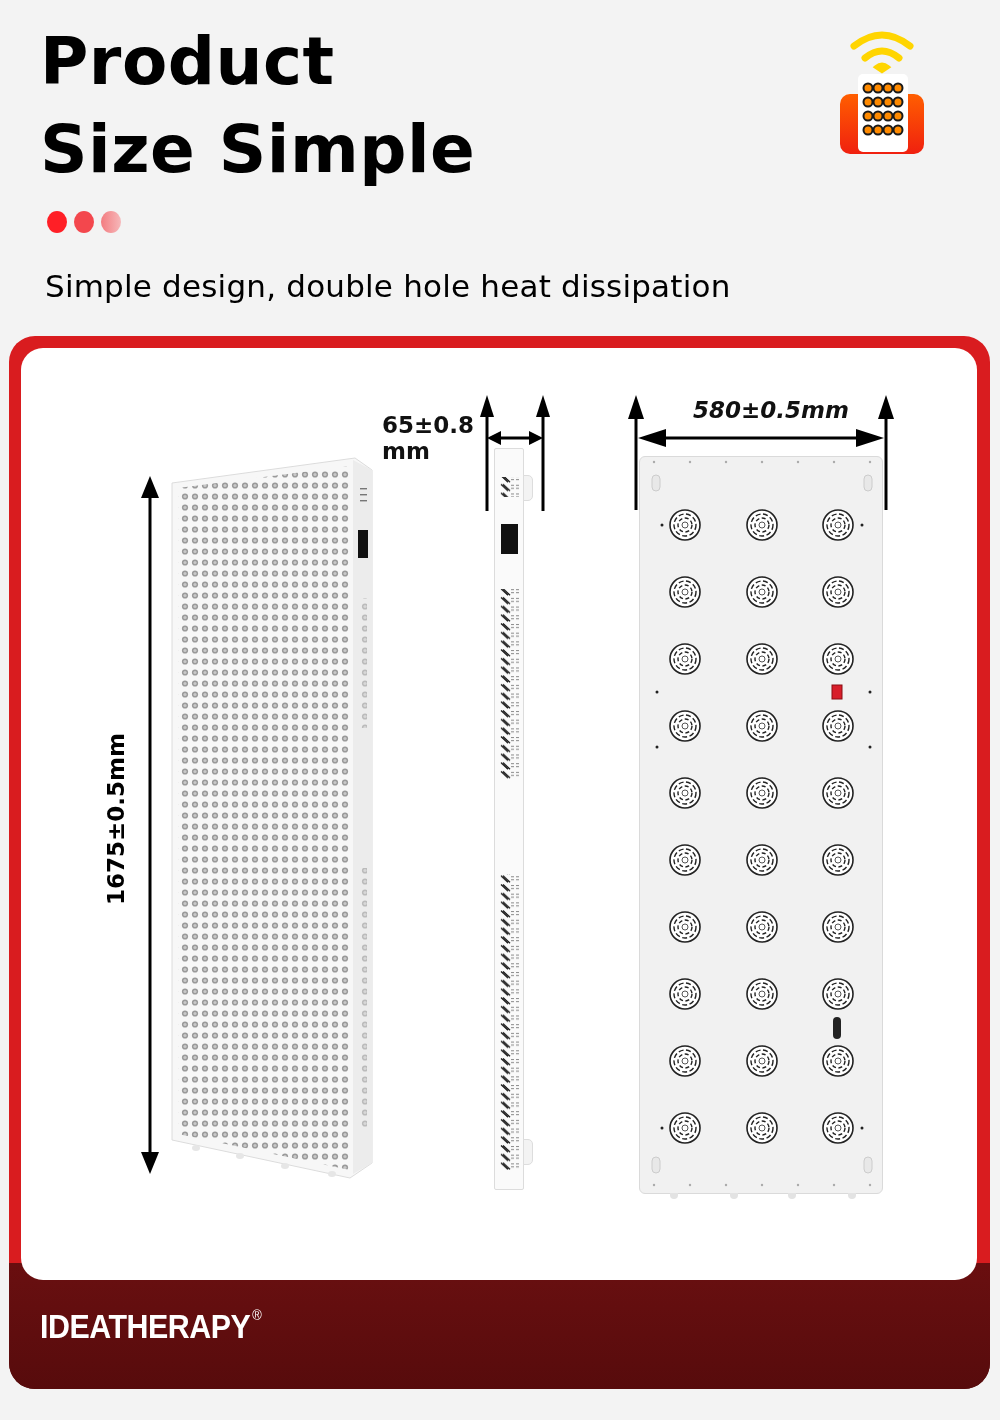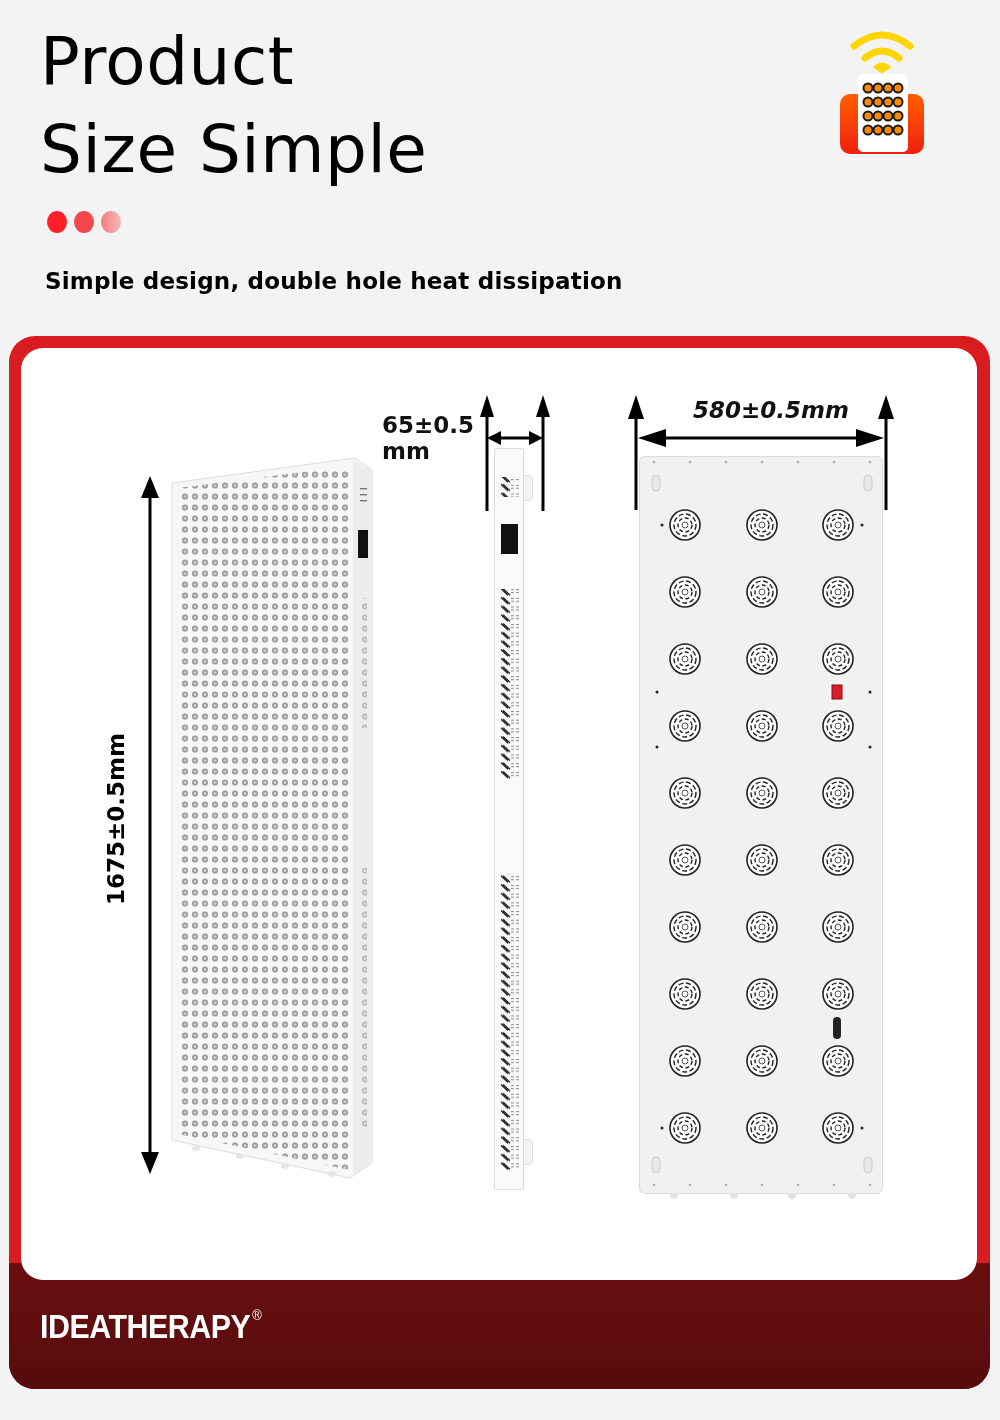--- a/index.html
+++ b/index.html
@@ -1,22 +1,22 @@
 <!DOCTYPE html>
 <html><head>
 <meta charset="utf-8">
 <style>
   * { box-sizing: border-box; margin: 0; padding: 0; }
   html, body { width: 1000px; height: 1420px; background: #f3f3f3; overflow: hidden; }
   body { position: relative; font-family: "DejaVu Sans", "Liberation Sans", sans-serif; color: #000; }
 
-  .title { position: absolute; left: 40px; top: 18px; font-weight: normal; font-size: 66px; line-height: 88px; letter-spacing: 0.5px; }
+  .title { position: absolute; left: 40px; top: 18px; font-weight: bold; font-size: 66px; line-height: 88px; letter-spacing: 0.5px; }
   .dots { position: absolute; left: 47px; top: 211px; display: flex; gap: 7px; }
   .dot { width: 20px; height: 22px; border-radius: 50%; }
-  .subtitle { position: absolute; left: 45px; top: 268px; font-size: 23px; font-weight: bold; letter-spacing: 0.2px; }
+  .subtitle { position: absolute; left: 45px; top: 268px; font-size: 31px; font-weight: normal; letter-spacing: 0.2px; }
 
   .logo-icon { position: absolute; left: 838px; top: 22px; width: 88px; height: 134px; }
 
   .frame { position: absolute; left: 9px; top: 336px; width: 981px; height: 1053px; border-radius: 26px;
            background: linear-gradient(180deg, #d91c1f 0%, #d91c1f 88%, #6a0e0f 88%, #560b0c 100%); }
   .frame-inner { position: absolute; left: 21px; top: 348px; width: 956px; height: 932px; background: #fff; border-radius: 22px; }
   .footer-bar { position: absolute; left: 9px; top: 1280px; width: 981px; height: 109px;
                 background: linear-gradient(180deg, #670f10 0%, #570b0c 100%); border-radius: 0 0 26px 26px; }
   .brand { position: absolute; left: 40px; top: 1308px; color: #fff; font-family: "Liberation Sans", sans-serif;
            font-weight: bold; font-size: 33px; letter-spacing: -0.5px; transform: scaleX(0.92); transform-origin: left; }
@@ -118,21 +118,21 @@
     <rect x="190" y="140" width="7" height="130" fill="url(#leds)" opacity="0.6"></rect>
     <rect x="190" y="410" width="7" height="260" fill="url(#leds)" opacity="0.6"></rect>
   </g>
   <ellipse cx="26" cy="690" rx="4" ry="3" fill="#e6e6e6"></ellipse>
   <ellipse cx="70" cy="698" rx="4" ry="3" fill="#e6e6e6"></ellipse>
   <ellipse cx="115" cy="708" rx="4" ry="3" fill="#e6e6e6"></ellipse>
   <ellipse cx="162" cy="716" rx="4" ry="3" fill="#e6e6e6"></ellipse>
 </svg>
 
 <div class="dim-label" style="left:382px;top:412px;">
-  <div>65±0.5</div>
+  <div>65±0.8</div>
   <div>mm</div>
 </div>
 <svg class="abs" style="left:478px;top:395px;width:74px;height:116px;">
   <line x1="9" y1="18" x2="9" y2="116" stroke="#000" stroke-width="3"></line>
   <line x1="65" y1="18" x2="65" y2="116" stroke="#000" stroke-width="3"></line>
   <polygon points="9,0 2,22 16,22" fill="#000"></polygon>
   <polygon points="65,0 58,22 72,22" fill="#000"></polygon>
   <line x1="14" y1="43" x2="60" y2="43" stroke="#000" stroke-width="3"></line>
   <polygon points="9,43 23,36 23,50" fill="#000"></polygon>
   <polygon points="65,43 51,36 51,50" fill="#000"></polygon>

